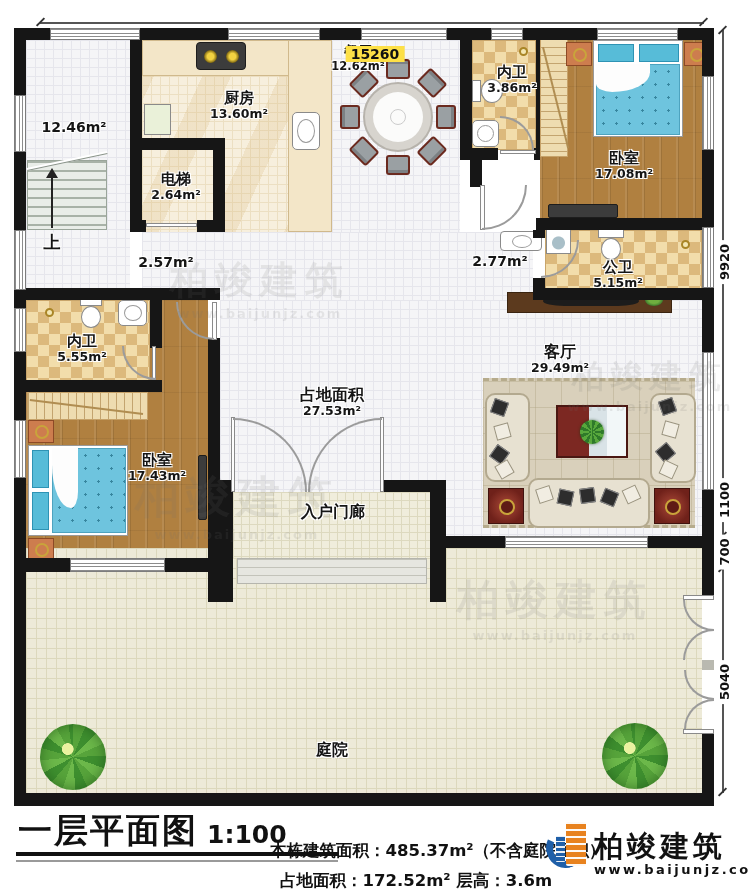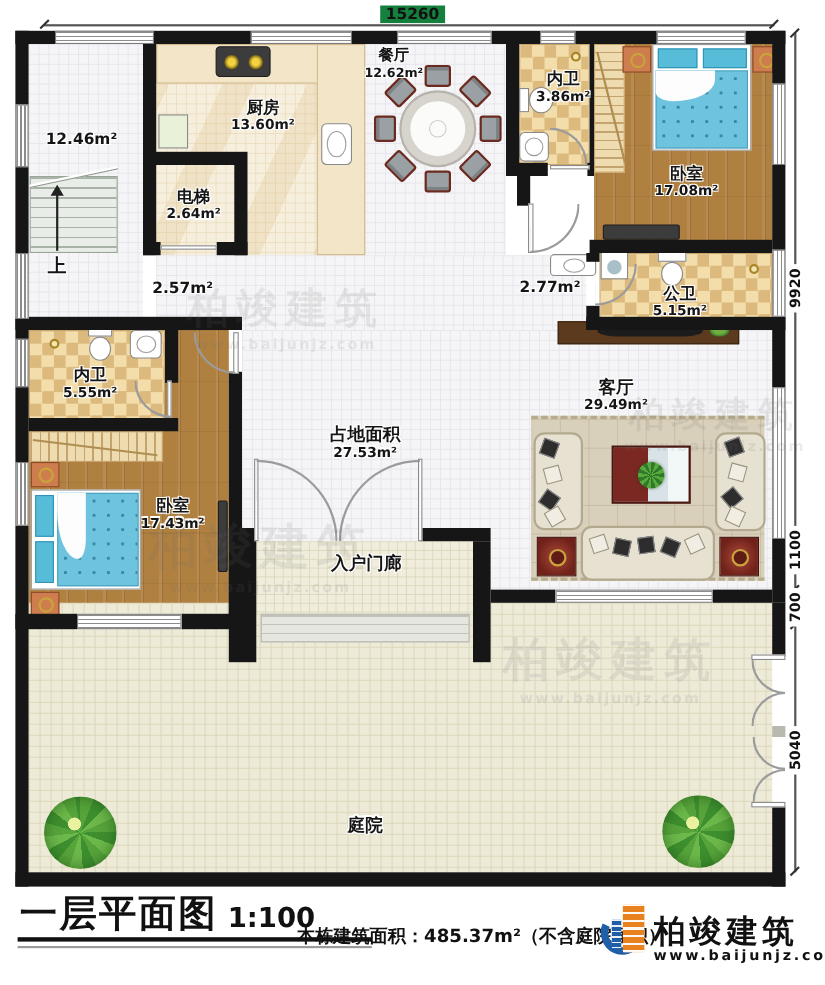--- a/index.html
+++ b/index.html
@@ -63,21 +63,21 @@
   .closet{position:absolute;background:#eedcb0;border:1px solid #c6a269;z-index:10;}
   .rod{position:absolute;background:#b08d51;height:2px;z-index:11;}
   .dark{position:absolute;background:#3c3c3c;border:1px solid #1d1d1d;border-radius:2px;z-index:11;}
   
   .rl{position:absolute;transform:translate(-50%,-50%);text-align:center;font-weight:700;color:#151515;
       white-space:nowrap;line-height:1.12;z-index:40;
       text-shadow:-1px -1px 0 #fff,1px -1px 0 #fff,-1px 1px 0 #fff,1px 1px 0 #fff;}
   .rn{font-size:15px;display:block;}
   .rn.big{font-size:16px;}
   .ra{font-size:12.5px;display:block;}
-  .hdim{position:absolute;transform:translate(-50%,-50%);font-weight:700;font-size:14px;background:#15803d;padding:0 5px;z-index:46;color:#111;}
+  .hdim{position:absolute;transform:translate(-50%,-50%);font-weight:700;font-size:14px;background:#fde047;padding:0 5px;z-index:46;color:#111;margin-top:41px;}
   .vdim{position:absolute;transform:translate(-50%,-50%) rotate(-90deg);font-weight:700;font-size:13px;background:#fff;padding:0 4px;z-index:46;color:#111;}
   .dline{position:absolute;background:#555;z-index:44;}
   .tick{position:absolute;width:11px;height:2px;background:#333;transform:rotate(-45deg);z-index:45;}
   
   .wm{position:absolute;color:#6f6f6f;opacity:.13;font-weight:700;text-align:center;z-index:34;pointer-events:none;}
   .wm .t{display:block;font-size:38px;letter-spacing:7px;}
   .wm .u{display:block;font-size:13px;letter-spacing:2px;}
   
   .dchair{position:absolute;left:-12px;top:-10px;width:24px;height:20px;background:#9aa0a3;
       border:2px solid #6b2a1f;border-radius:3px;box-shadow:inset 0 3px 0 #7c8184;z-index:11;}
@@ -390,20 +390,21 @@
   <div class="vdim" style="left:724px;top:262px;">9920</div>
   <div class="vdim" style="left:724px;top:500px;">1100</div>
   <div class="vdim" style="left:724px;top:552px;">700</div>
   <div class="vdim" style="left:724px;top:682px;">5040</div>
 
   <div class="tb" style="left:18px;top:808px;font-size:34px;font-weight:700;letter-spacing:2px;">一层平面图</div>
   <div class="tb" style="left:207px;top:820px;font-size:25px;font-weight:700;">1:100</div>
   <div class="tb" style="left:16px;top:852px;width:322px;height:4px;background:#111;"></div>
   <div class="tb" style="left:16px;top:860px;width:322px;height:1.5px;background:#9a9a9a;"></div>
   <div class="tb" style="left:270px;top:840px;font-size:16.5px;font-weight:700;">本栋建筑面积：485.37m²（不含庭院面积）</div>
+  <div class="tb" style="left:280px;top:870px;font-size:16.5px;font-weight:700;">占地面积：172.52m²  层高：3.6m</div>
 
   <div class="logo-swoosh" style="left:546px;top:828px;"></div>
   <div class="logo-bldg" style="left:566px;top:822px;width:20px;height:44px;"></div>
   <div class="logo-bldg2" style="left:556px;top:836px;width:9px;height:26px;"></div>
   <div class="tb" style="left:594px;top:827px;font-size:29px;font-weight:900;letter-spacing:4px;">柏竣建筑</div>
   <div class="tb" style="left:594px;top:862px;font-size:13px;font-weight:900;letter-spacing:2.5px;">www.baijunjz.com</div>
 
 </div>
 
 </body></html>

